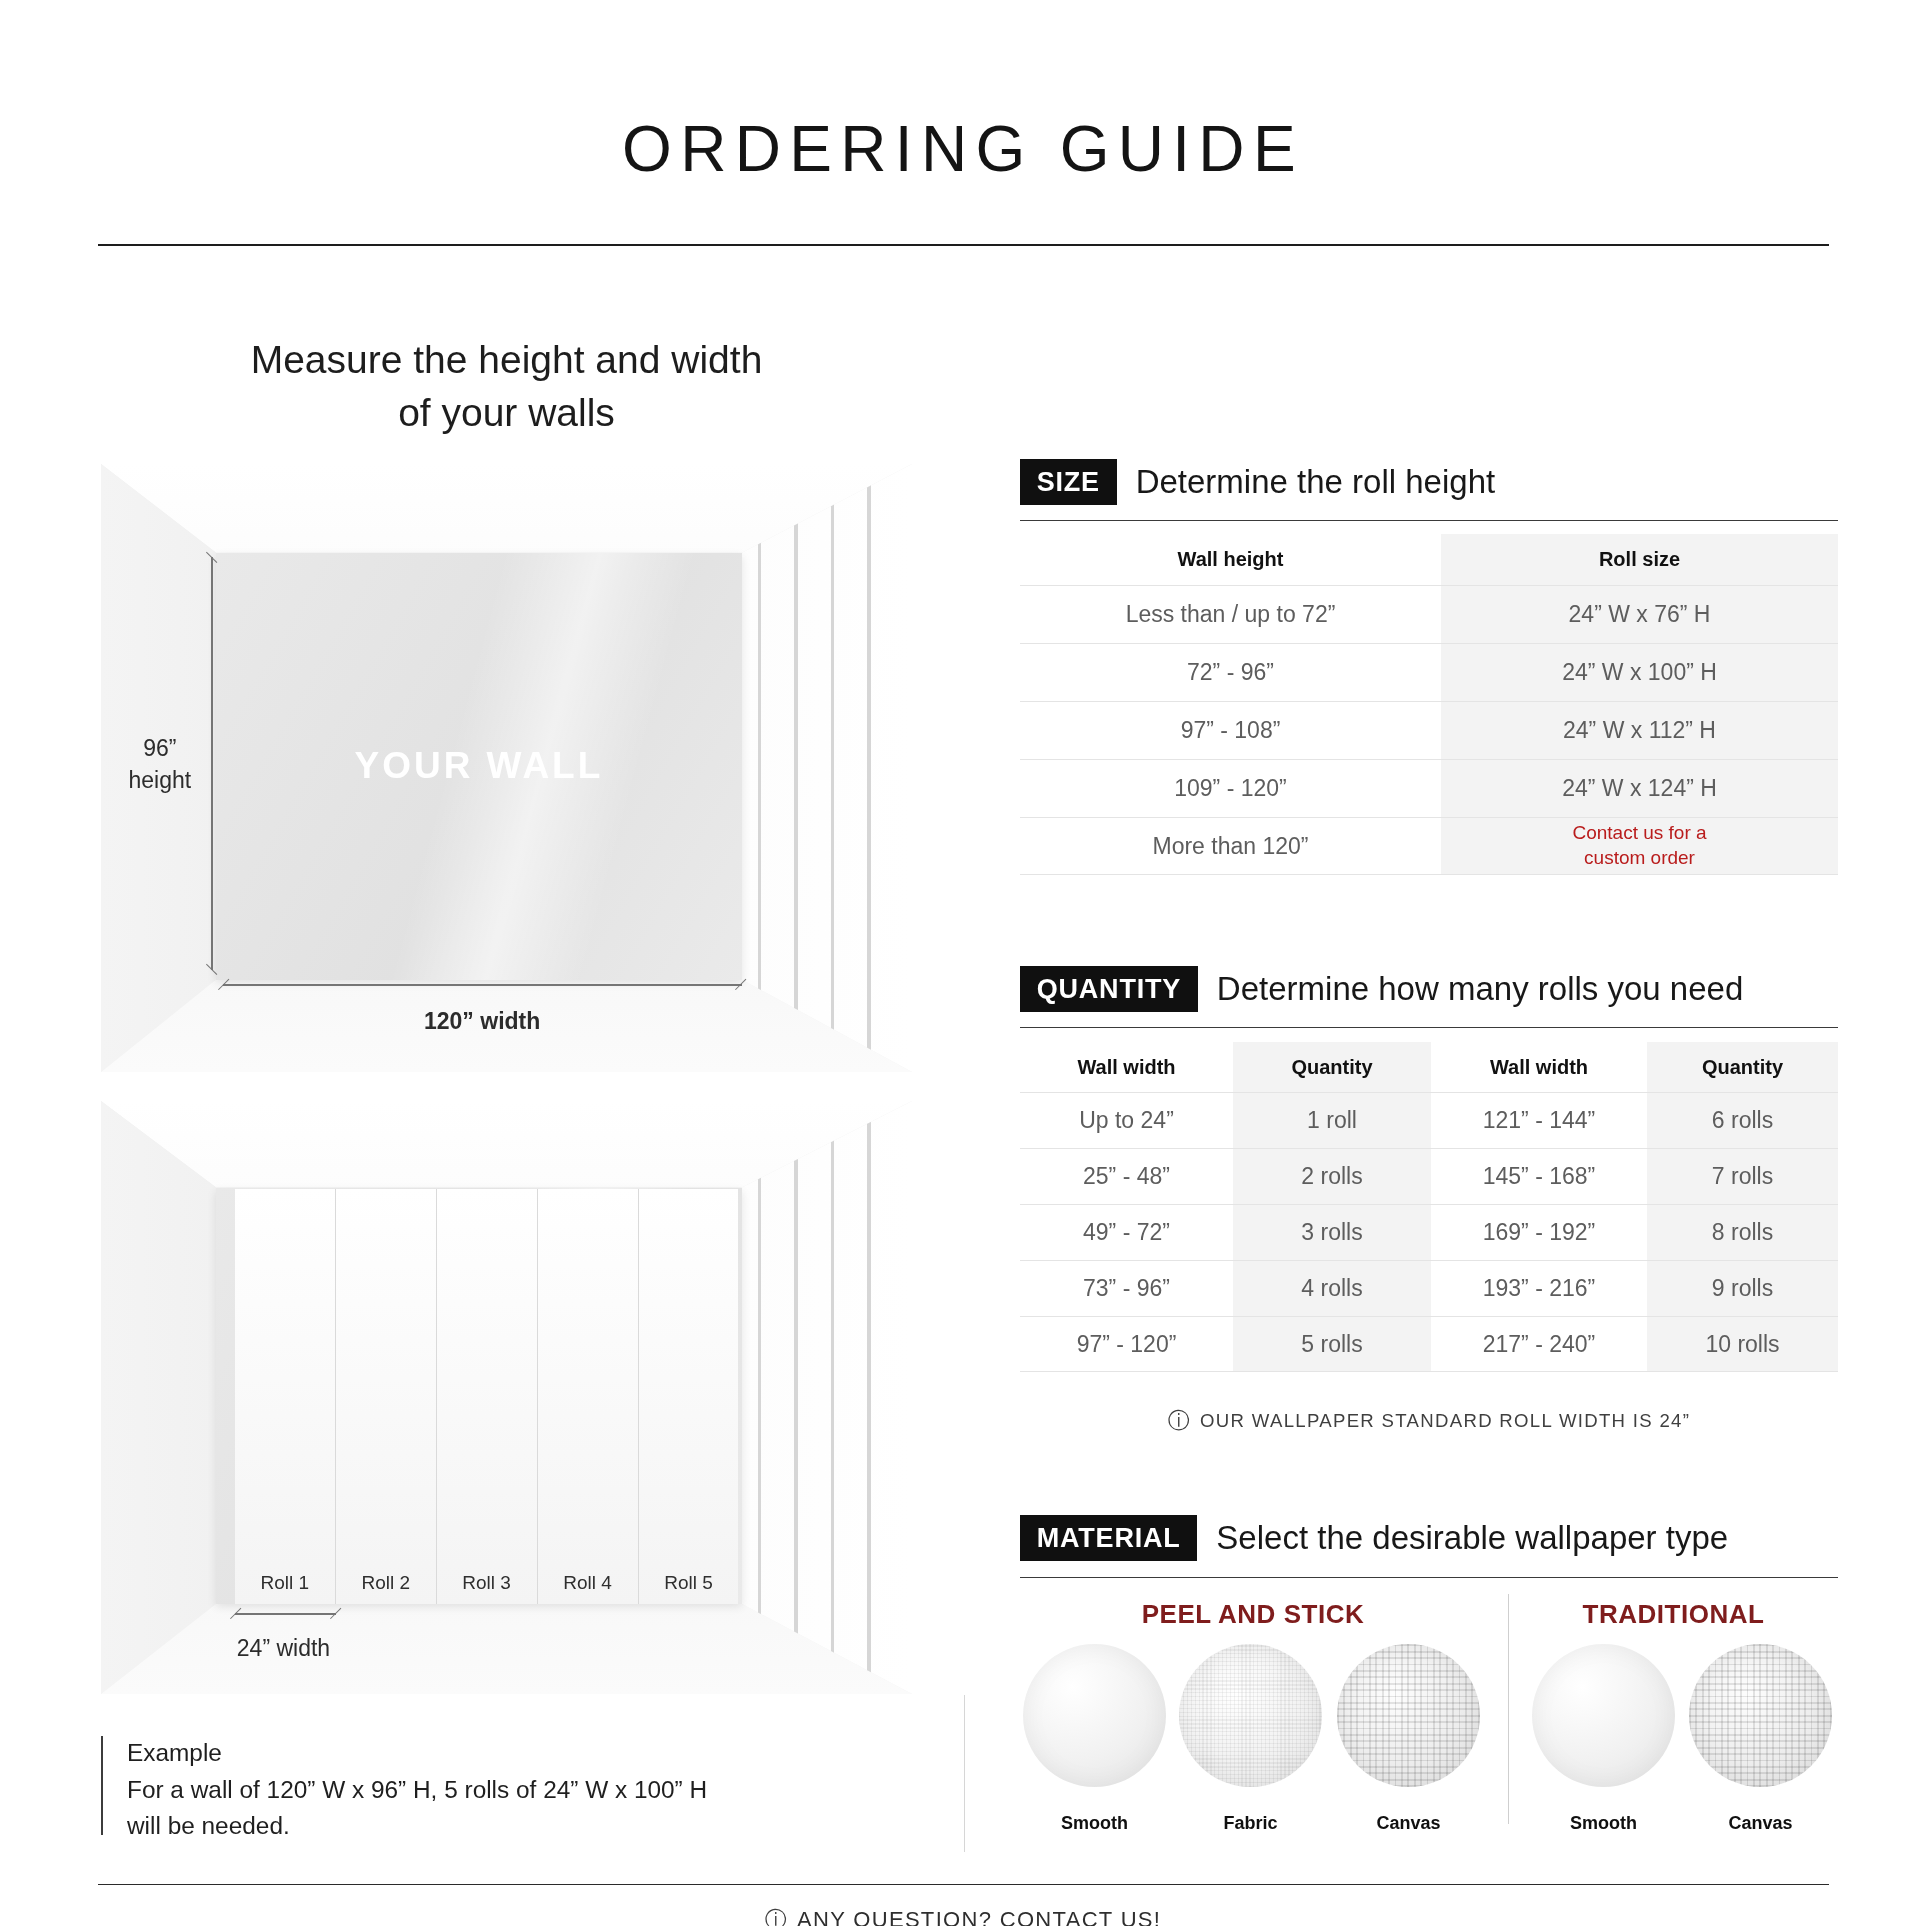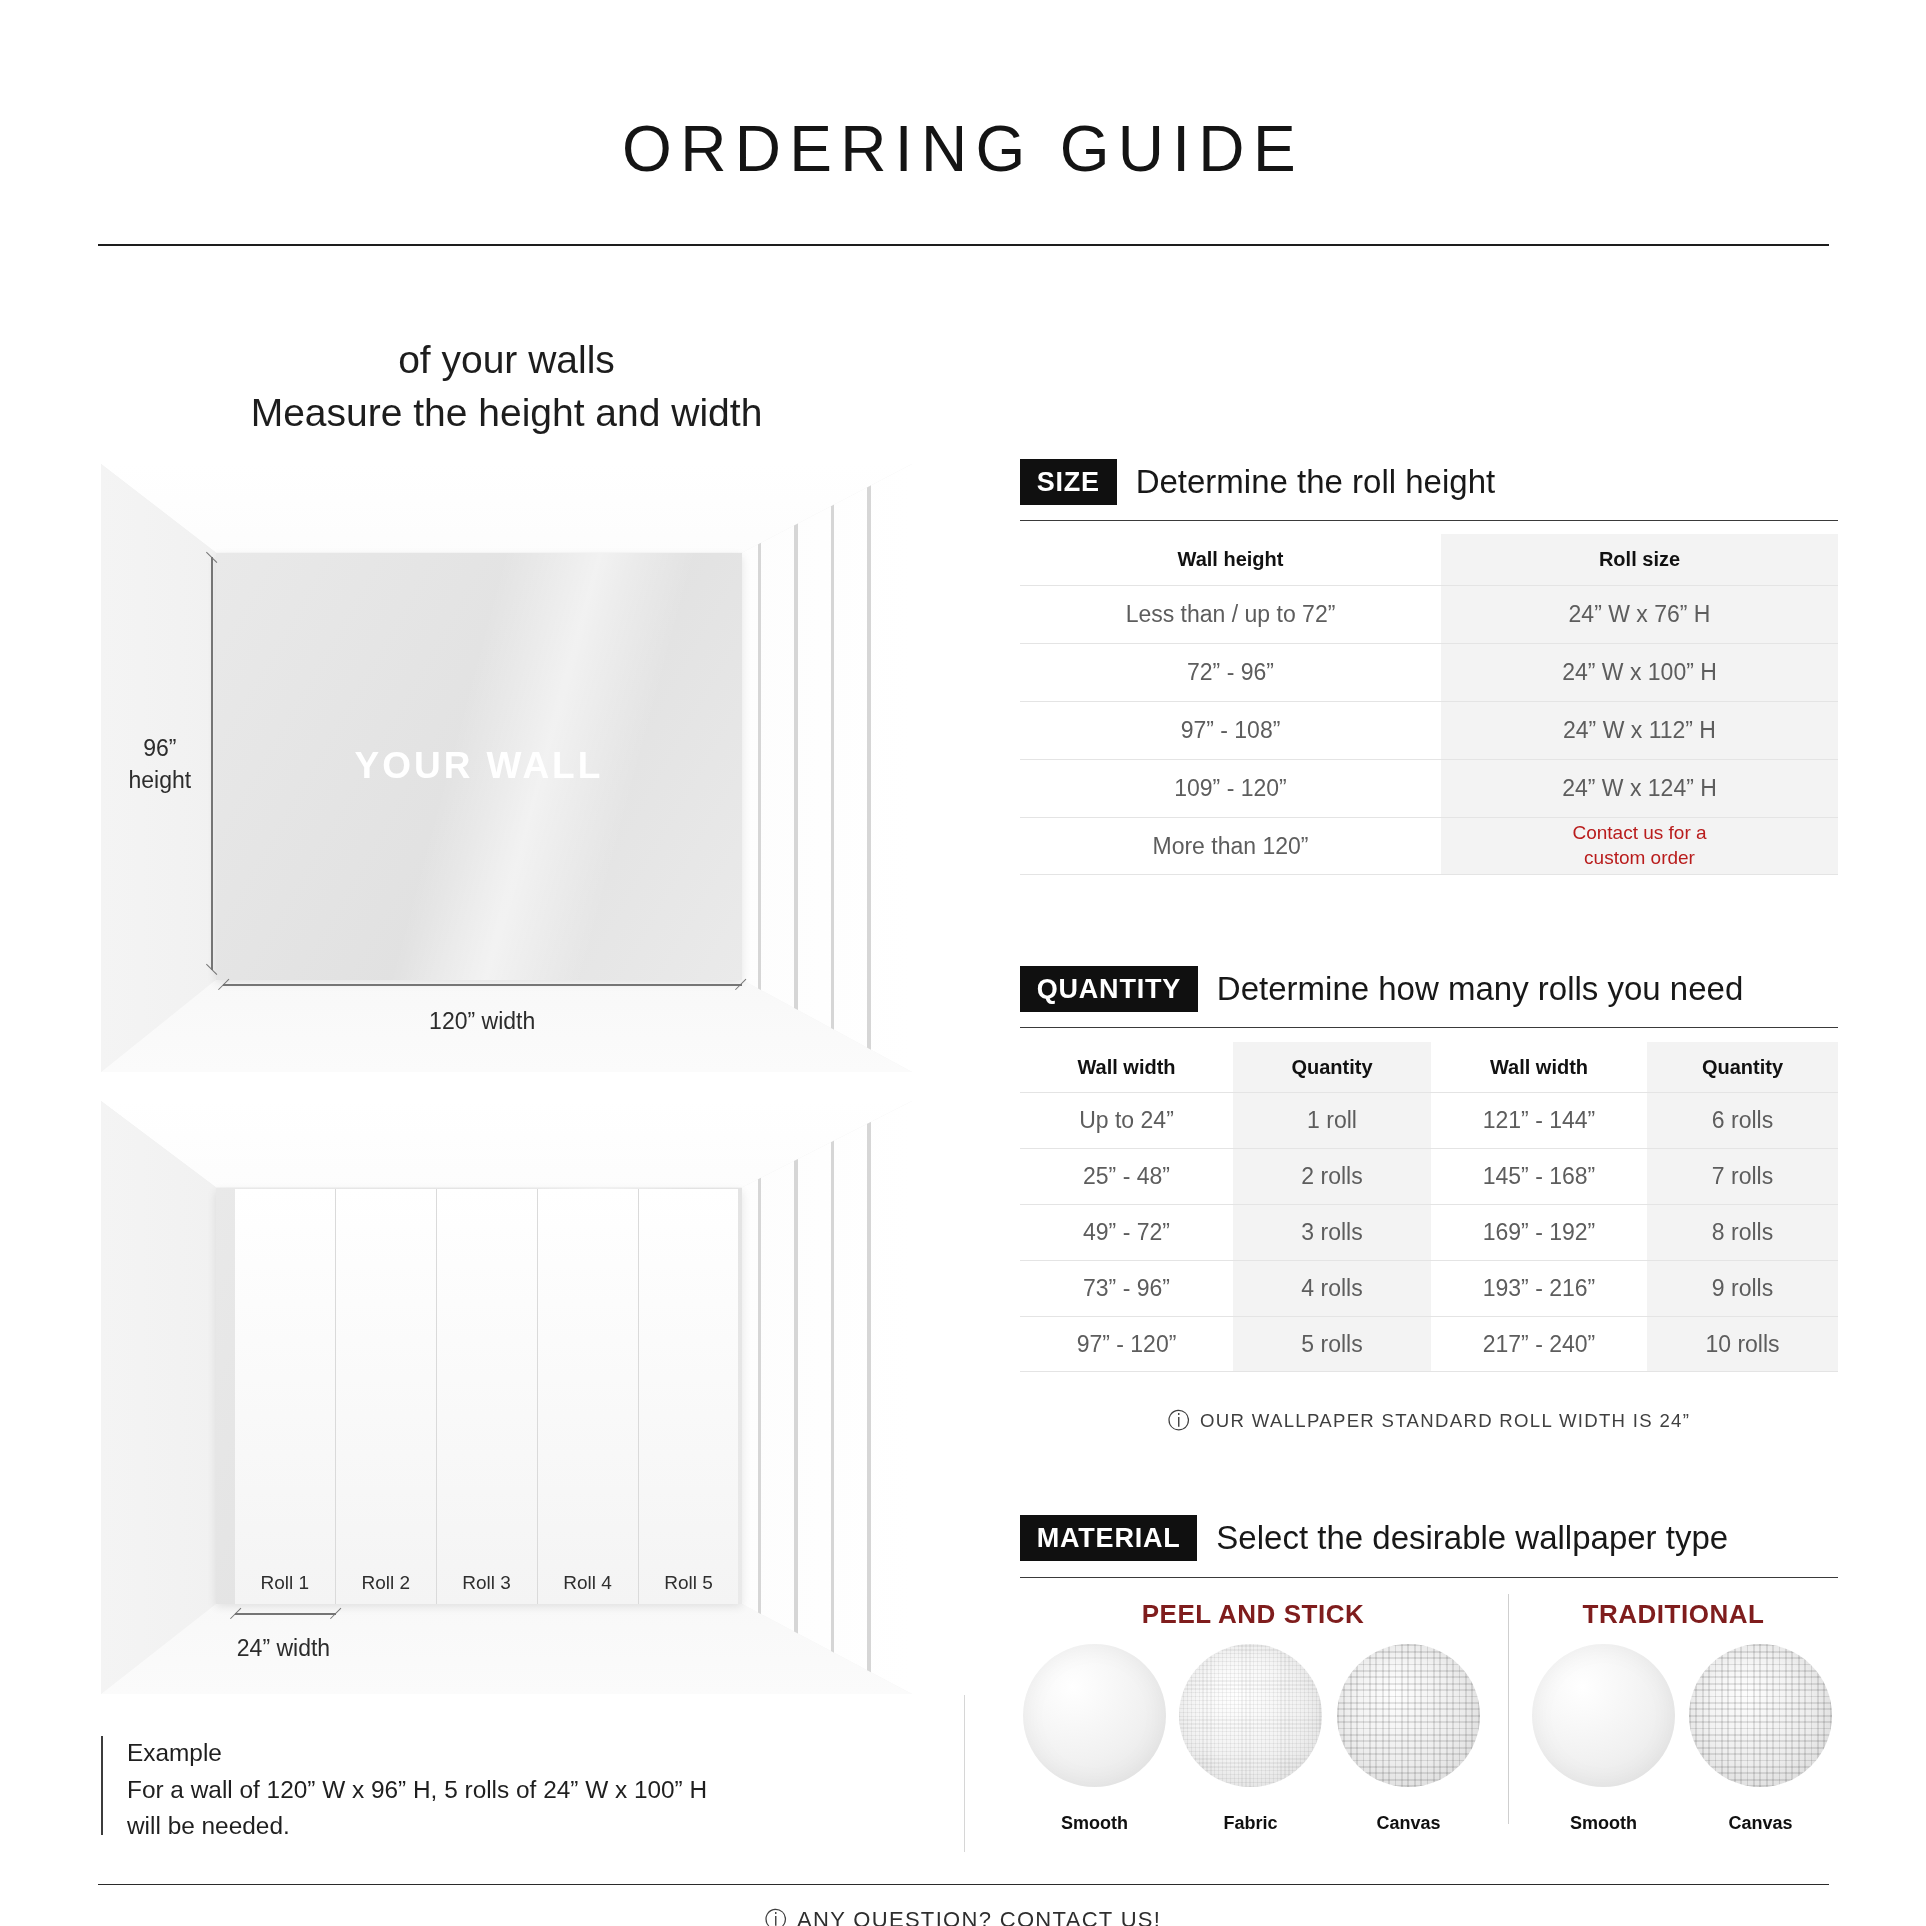--- a/index.html
+++ b/index.html
@@ -115,22 +115,22 @@
 </style>
 </head>
 <body>
 
 <div class="page">
 
   <div class="page-title">ORDERING GUIDE</div>
   <div class="top-rule"></div>
 
   <div class="col-heading left-heading">
+    <div>Measure the height and width</div>
     <div>of your walls</div>
-    <div>Measure the height and width</div>
   </div>
 
   <div class="room room1">
     <div class="r-layer r-ceiling"></div>
     <div class="r-layer r-leftwall"></div>
     <div class="r-layer r-floor"></div>
     <div class="r-layer r-window">
       <div class="mullion" style="left:81%"></div>
       <div class="mullion" style="left:85.5%"></div>
       <div class="mullion" style="left:90%"></div>
@@ -139,21 +139,21 @@
     <div class="r-wall">
       <div class="wall-light"></div>
       <div class="your-wall">YOUR WALL</div>
     </div>
     <div class="vmeasure" style="left:13.6%; top:15.3%; height:68%;"></div>
     <div class="measure-label" style="left:1%; top:44%; width:12.5%;">
       <div>96”</div>
       <div>height</div>
     </div>
     <div class="hmeasure" style="left:15%; top:85.6%; width:64%;"></div>
-    <div class="measure-label" style="left:15%; top:89%; width:64%;">120” width</div>
+    <div class="measure-label" style="left:15%; top:89%; width:64%;font-weight:bold;">120” width</div>
   </div>
 
   <div class="room room2">
     <div class="r-layer r-ceiling"></div>
     <div class="r-layer r-leftwall"></div>
     <div class="r-layer r-floor"></div>
     <div class="r-layer r-window">
       <div class="mullion" style="left:81%"></div>
       <div class="mullion" style="left:85.5%"></div>
       <div class="mullion" style="left:90%"></div>

